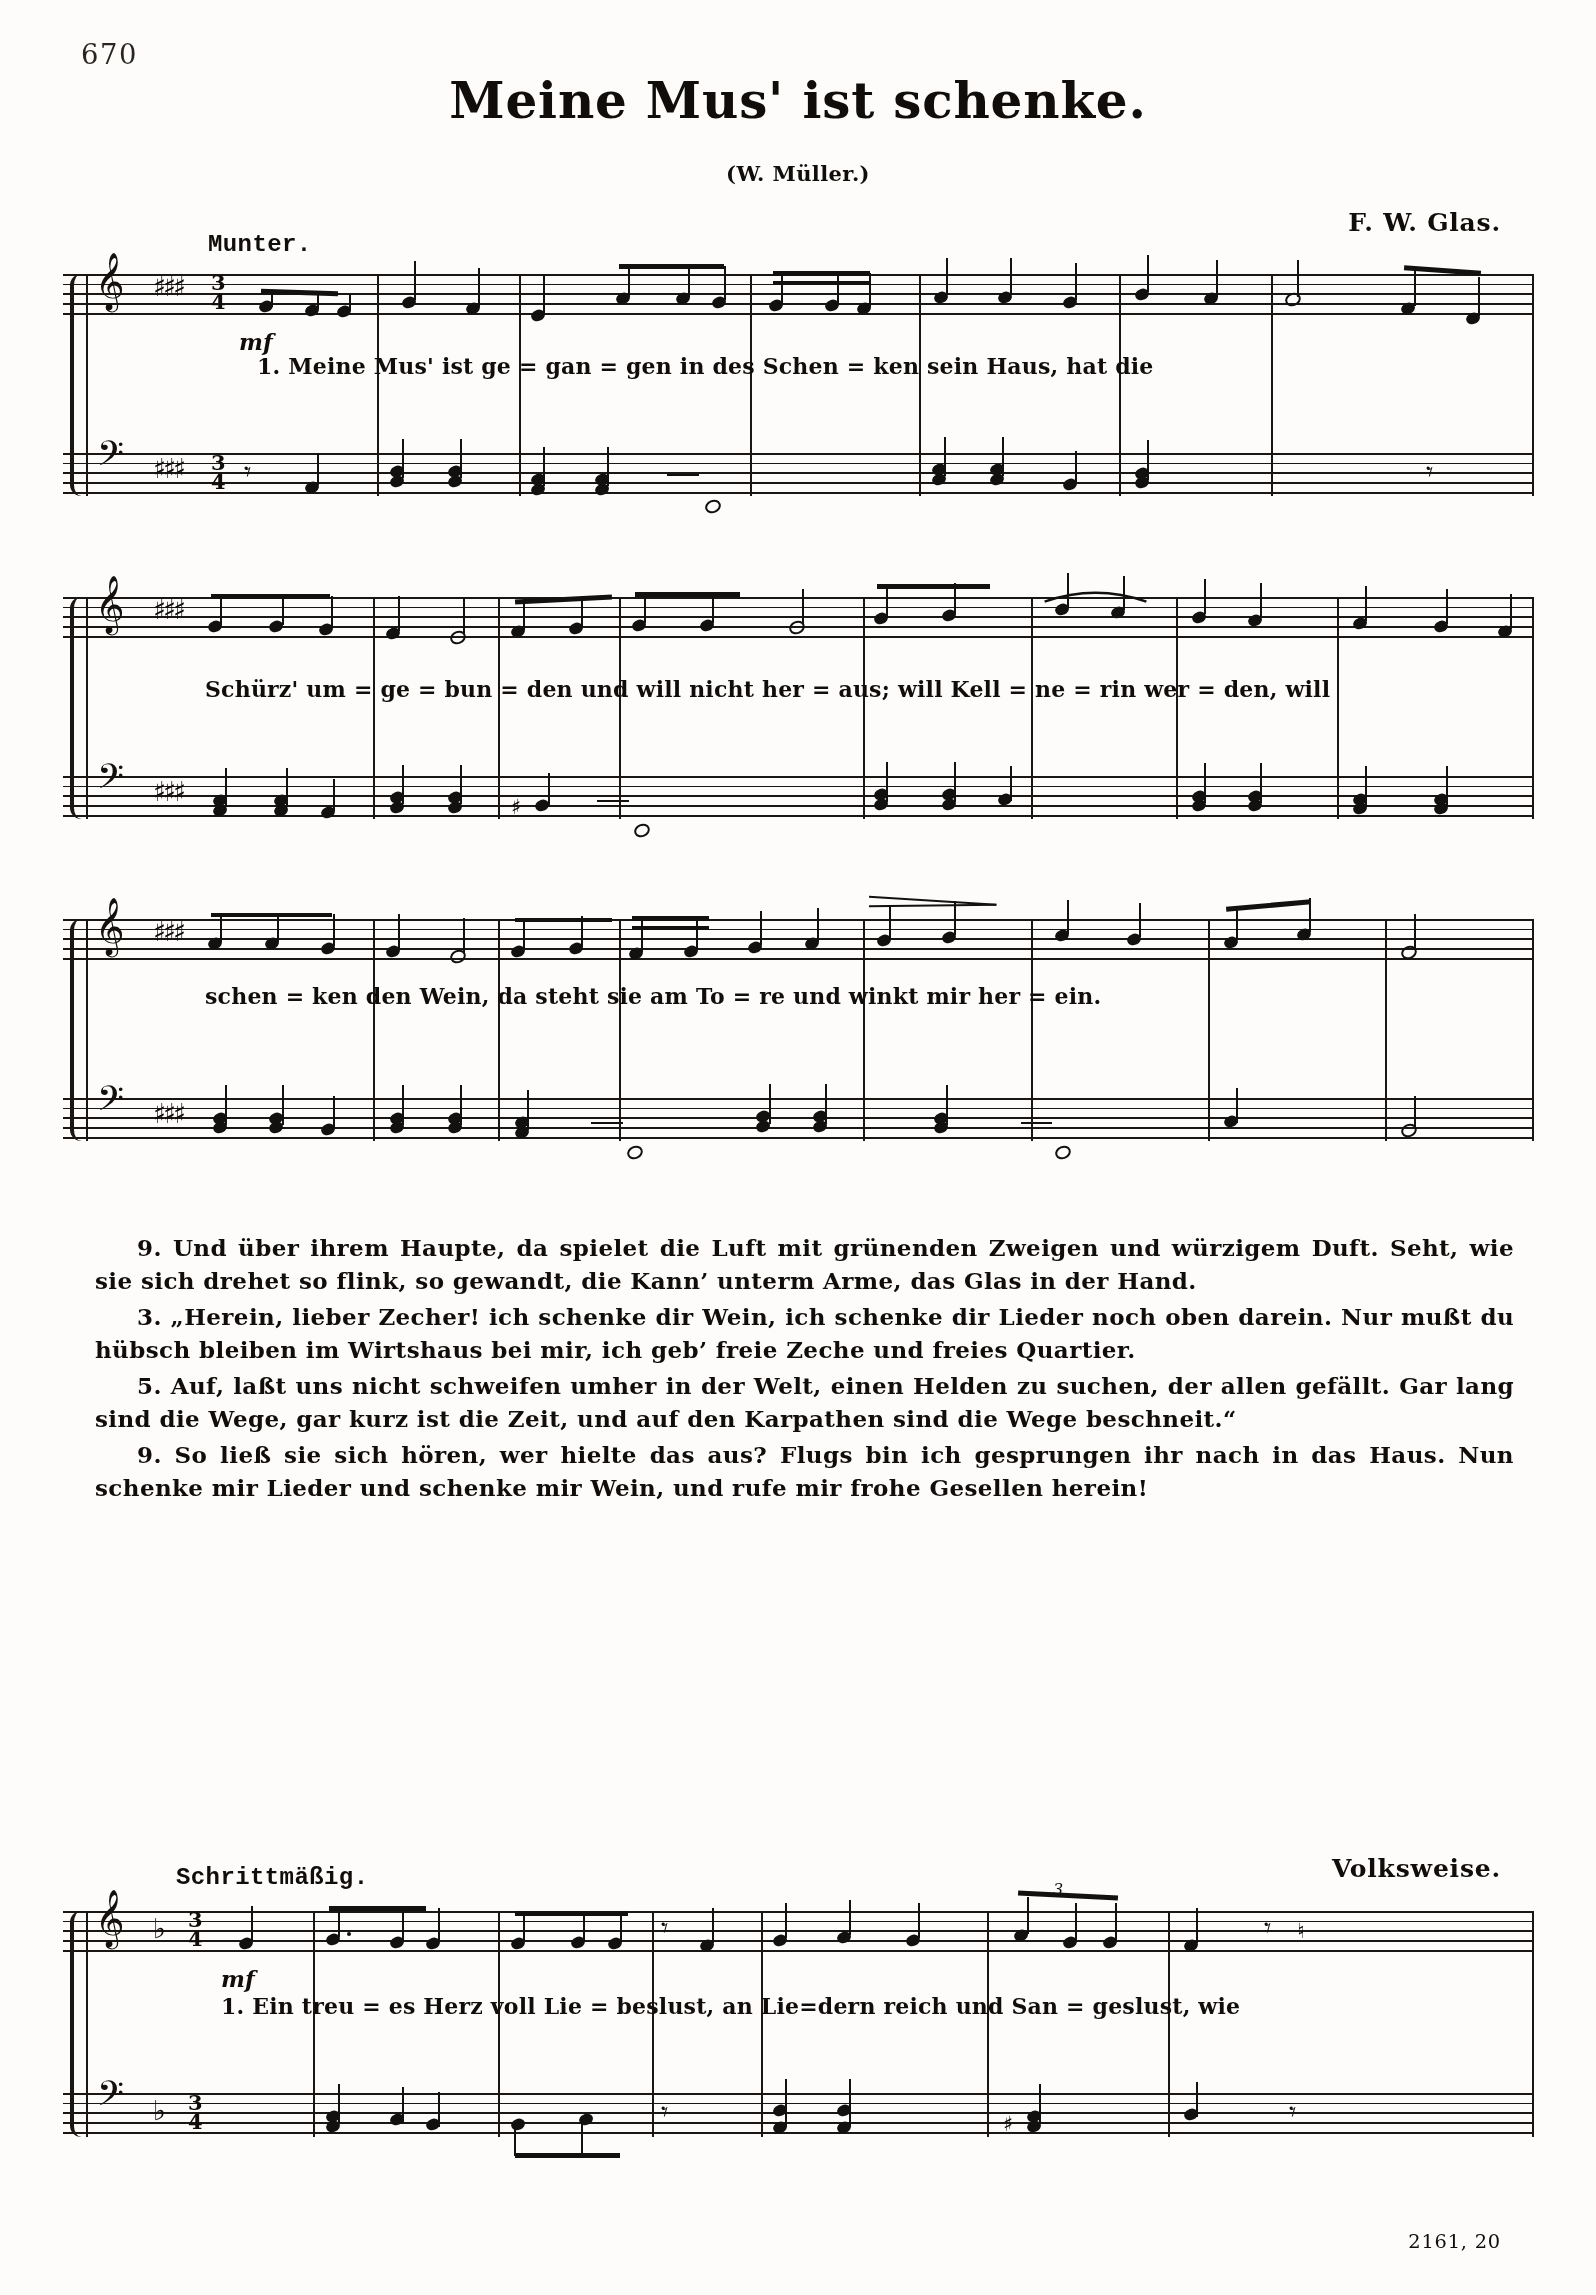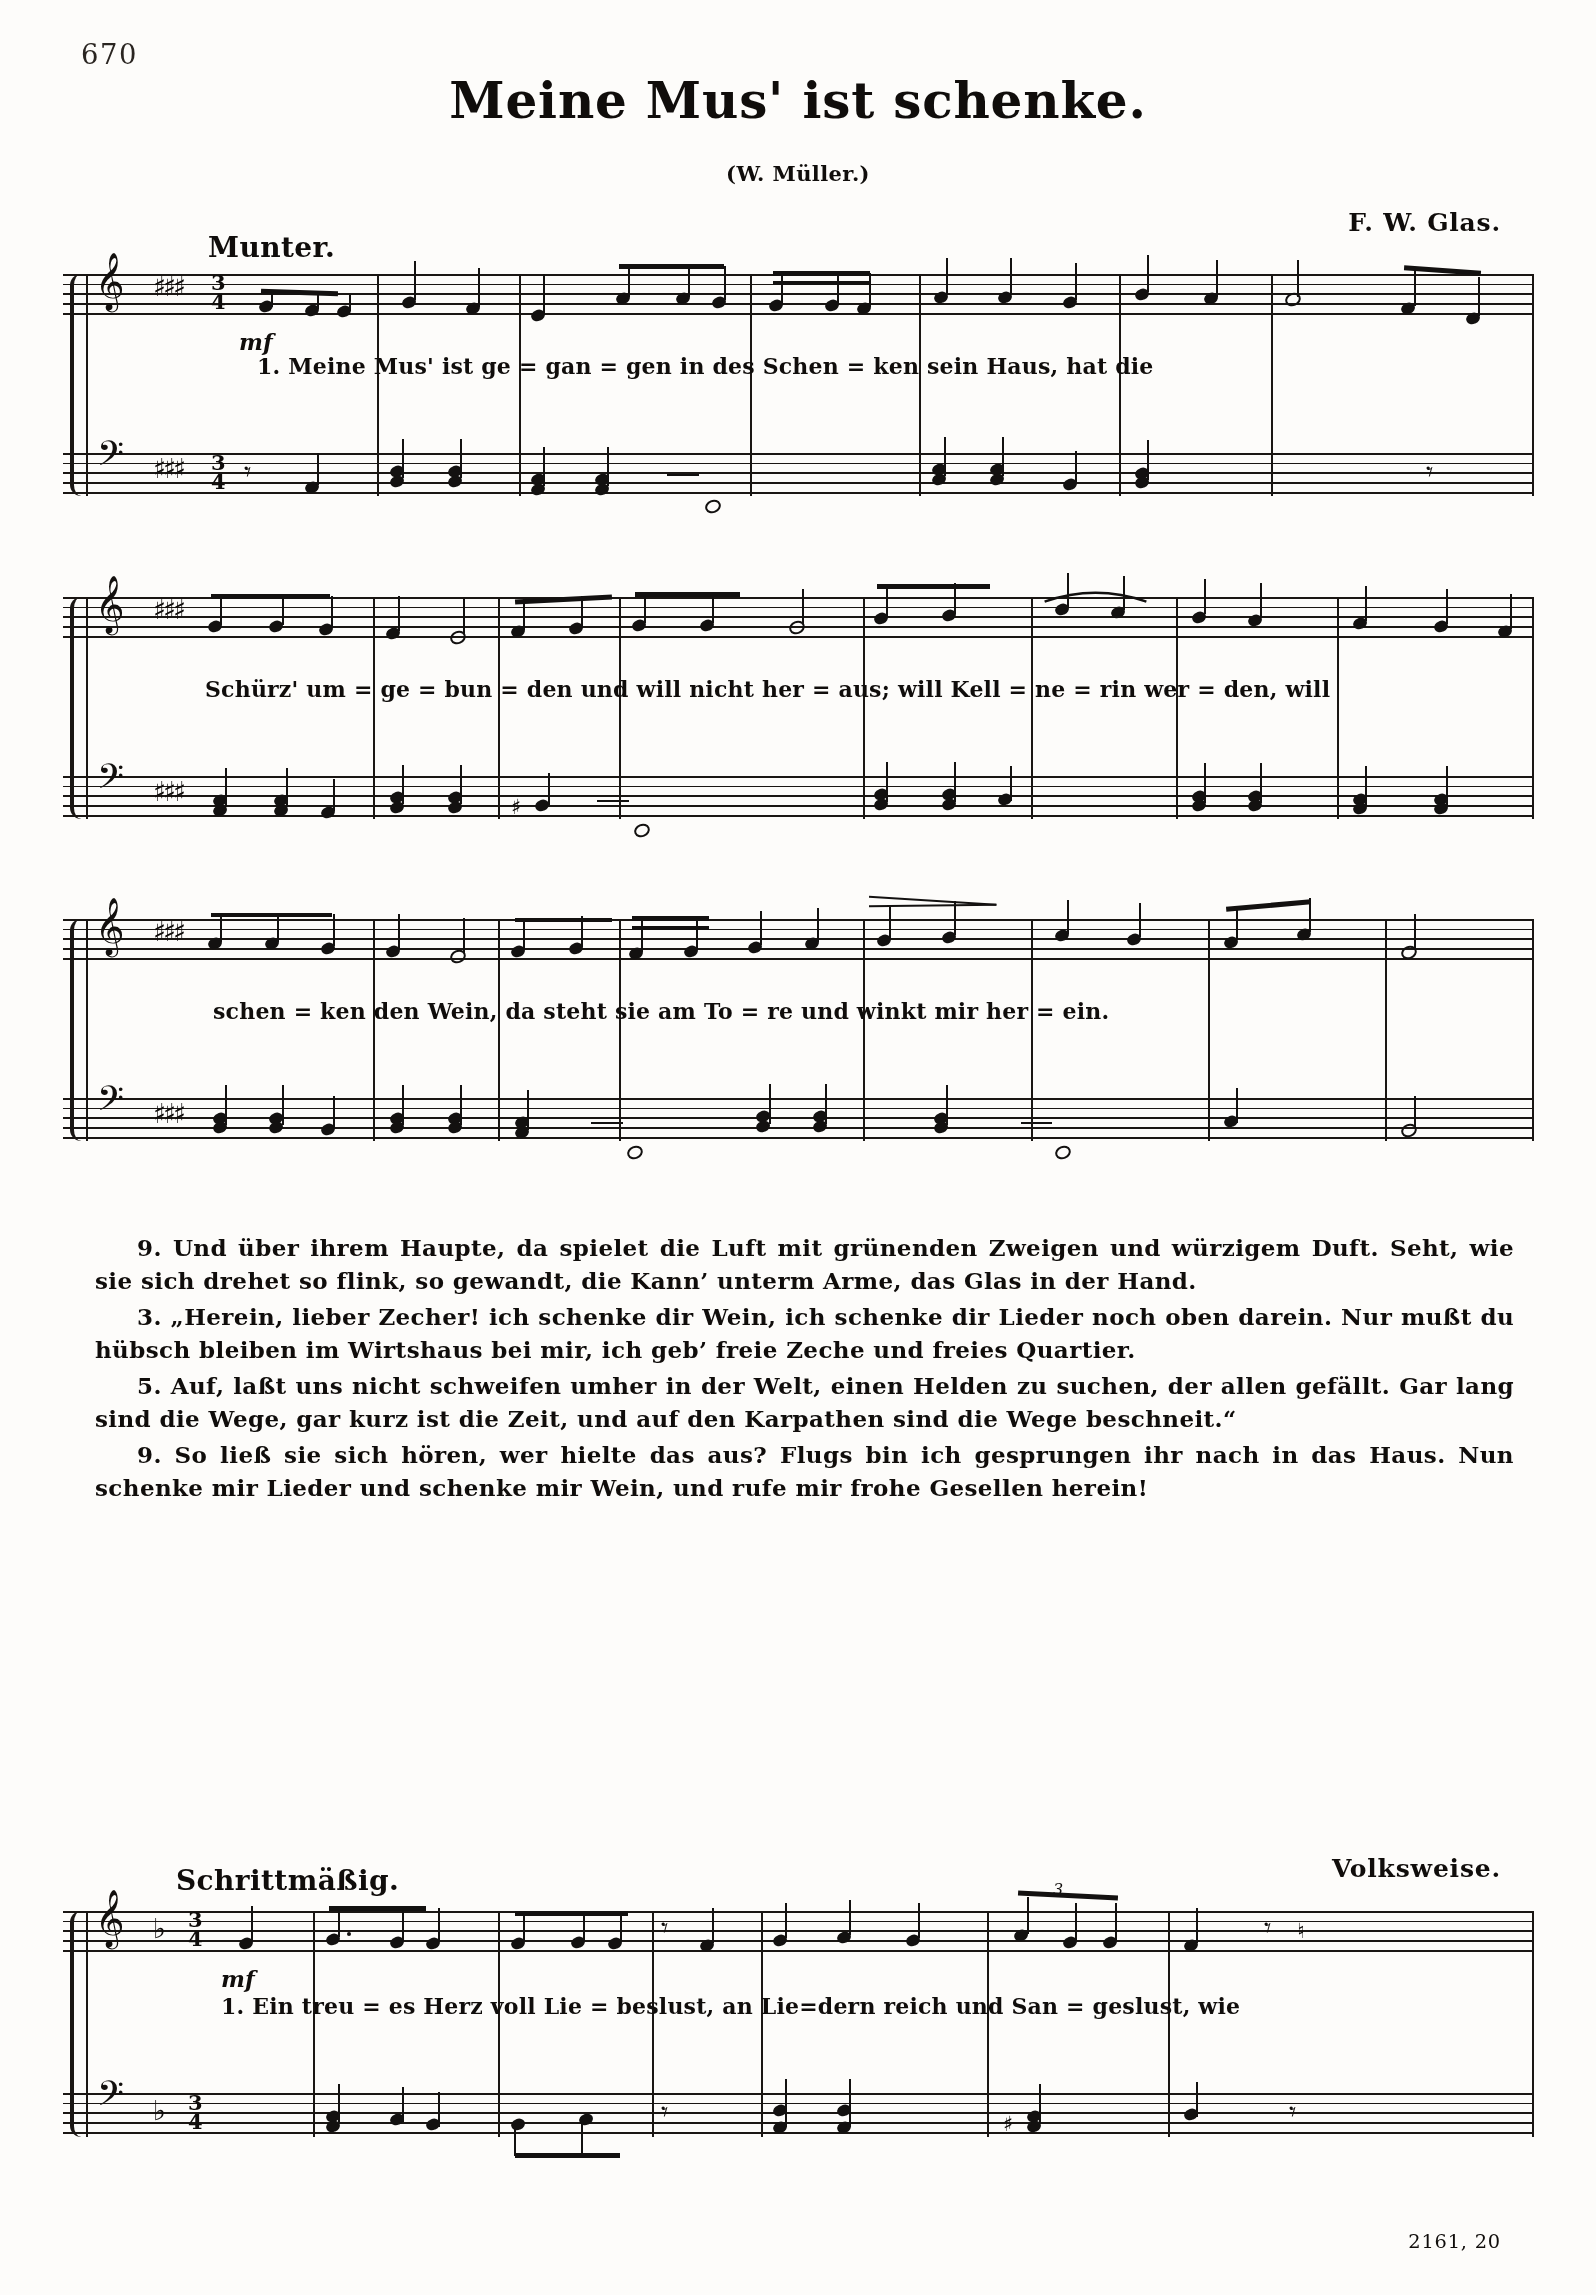--- a/index.html
+++ b/index.html
@@ -54,23 +54,24 @@
   .composer {
     position: absolute;
     right: 95px;
     top: 208px;
     font-size: 25px;
     font-weight: 700;
     letter-spacing: 0.8px;
   }
   .tempo {
     position: absolute;
-    font-size: 28px;
+    font-size: 24px;
     font-weight: 700;
     letter-spacing: 0.4px;
+    font-family: Liberation Mono, monospace;
   }
   
   .system {
     position: absolute;
     left: 63px;
     width: 1471px;
   }
   .stave {
     position: absolute;
     left: 0;
@@ -625,21 +626,21 @@
 
     <div class="barline" style="left:310px; top:8px; height:222px;"></div>
     <div class="barline" style="left:435px; top:8px; height:222px;"></div>
     <div class="barline" style="left:556px; top:8px; height:222px;"></div>
     <div class="barline" style="left:800px; top:8px; height:222px;"></div>
     <div class="barline" style="left:968px; top:8px; height:222px;"></div>
     <div class="barline" style="left:1145px; top:8px; height:222px;"></div>
     <div class="barline" style="left:1322px; top:8px; height:222px;"></div>
     <div class="barline" style="left:1469px; top:8px; height:222px;"></div>
 
-    <div class="lyric fraktur" style="left:142px; top:87px;margin-left:8px;">schen = ken  den  Wein,   da   steht  sie  am  To = re  und  winkt mir her = ein.</div>
+    <div class="lyric fraktur" style="left:142px; top:72px;">schen = ken  den  Wein,   da   steht  sie  am  To = re  und  winkt mir her = ein.</div>
   </div>
 
   <div class="verses" style="top:1232px;">
     <div class="verse fraktur">9. Und über ihrem Haupte, da spielet die Luft mit grünenden Zweigen und würzigem Duft. Seht, wie sie sich drehet so flink, so gewandt, die Kann’ unterm Arme, das Glas in der Hand.</div>
     <div class="verse fraktur">3. „Herein, lieber Zecher! ich schenke dir Wein, ich schenke dir Lieder noch oben darein. Nur mußt du hübsch bleiben im Wirtshaus bei mir, ich geb’ freie Zeche und freies Quartier.</div>
     <div class="verse fraktur">5. Auf, laßt uns nicht schweifen umher in der Welt, einen Helden zu suchen, der allen gefällt. Gar lang sind die Wege, gar kurz ist die Zeit, und auf den Karpathen sind die Wege beschneit.“</div>
     <div class="verse fraktur">9. So ließ sie sich hören, wer hielte das aus? Flugs bin ich gesprungen ihr nach in das Haus. Nun schenke mir Lieder und schenke mir Wein, und rufe mir frohe Gesellen herein!</div>
   </div>
 
   <div class="composer fraktur" style="top:1854px;">Volksweise.</div>

